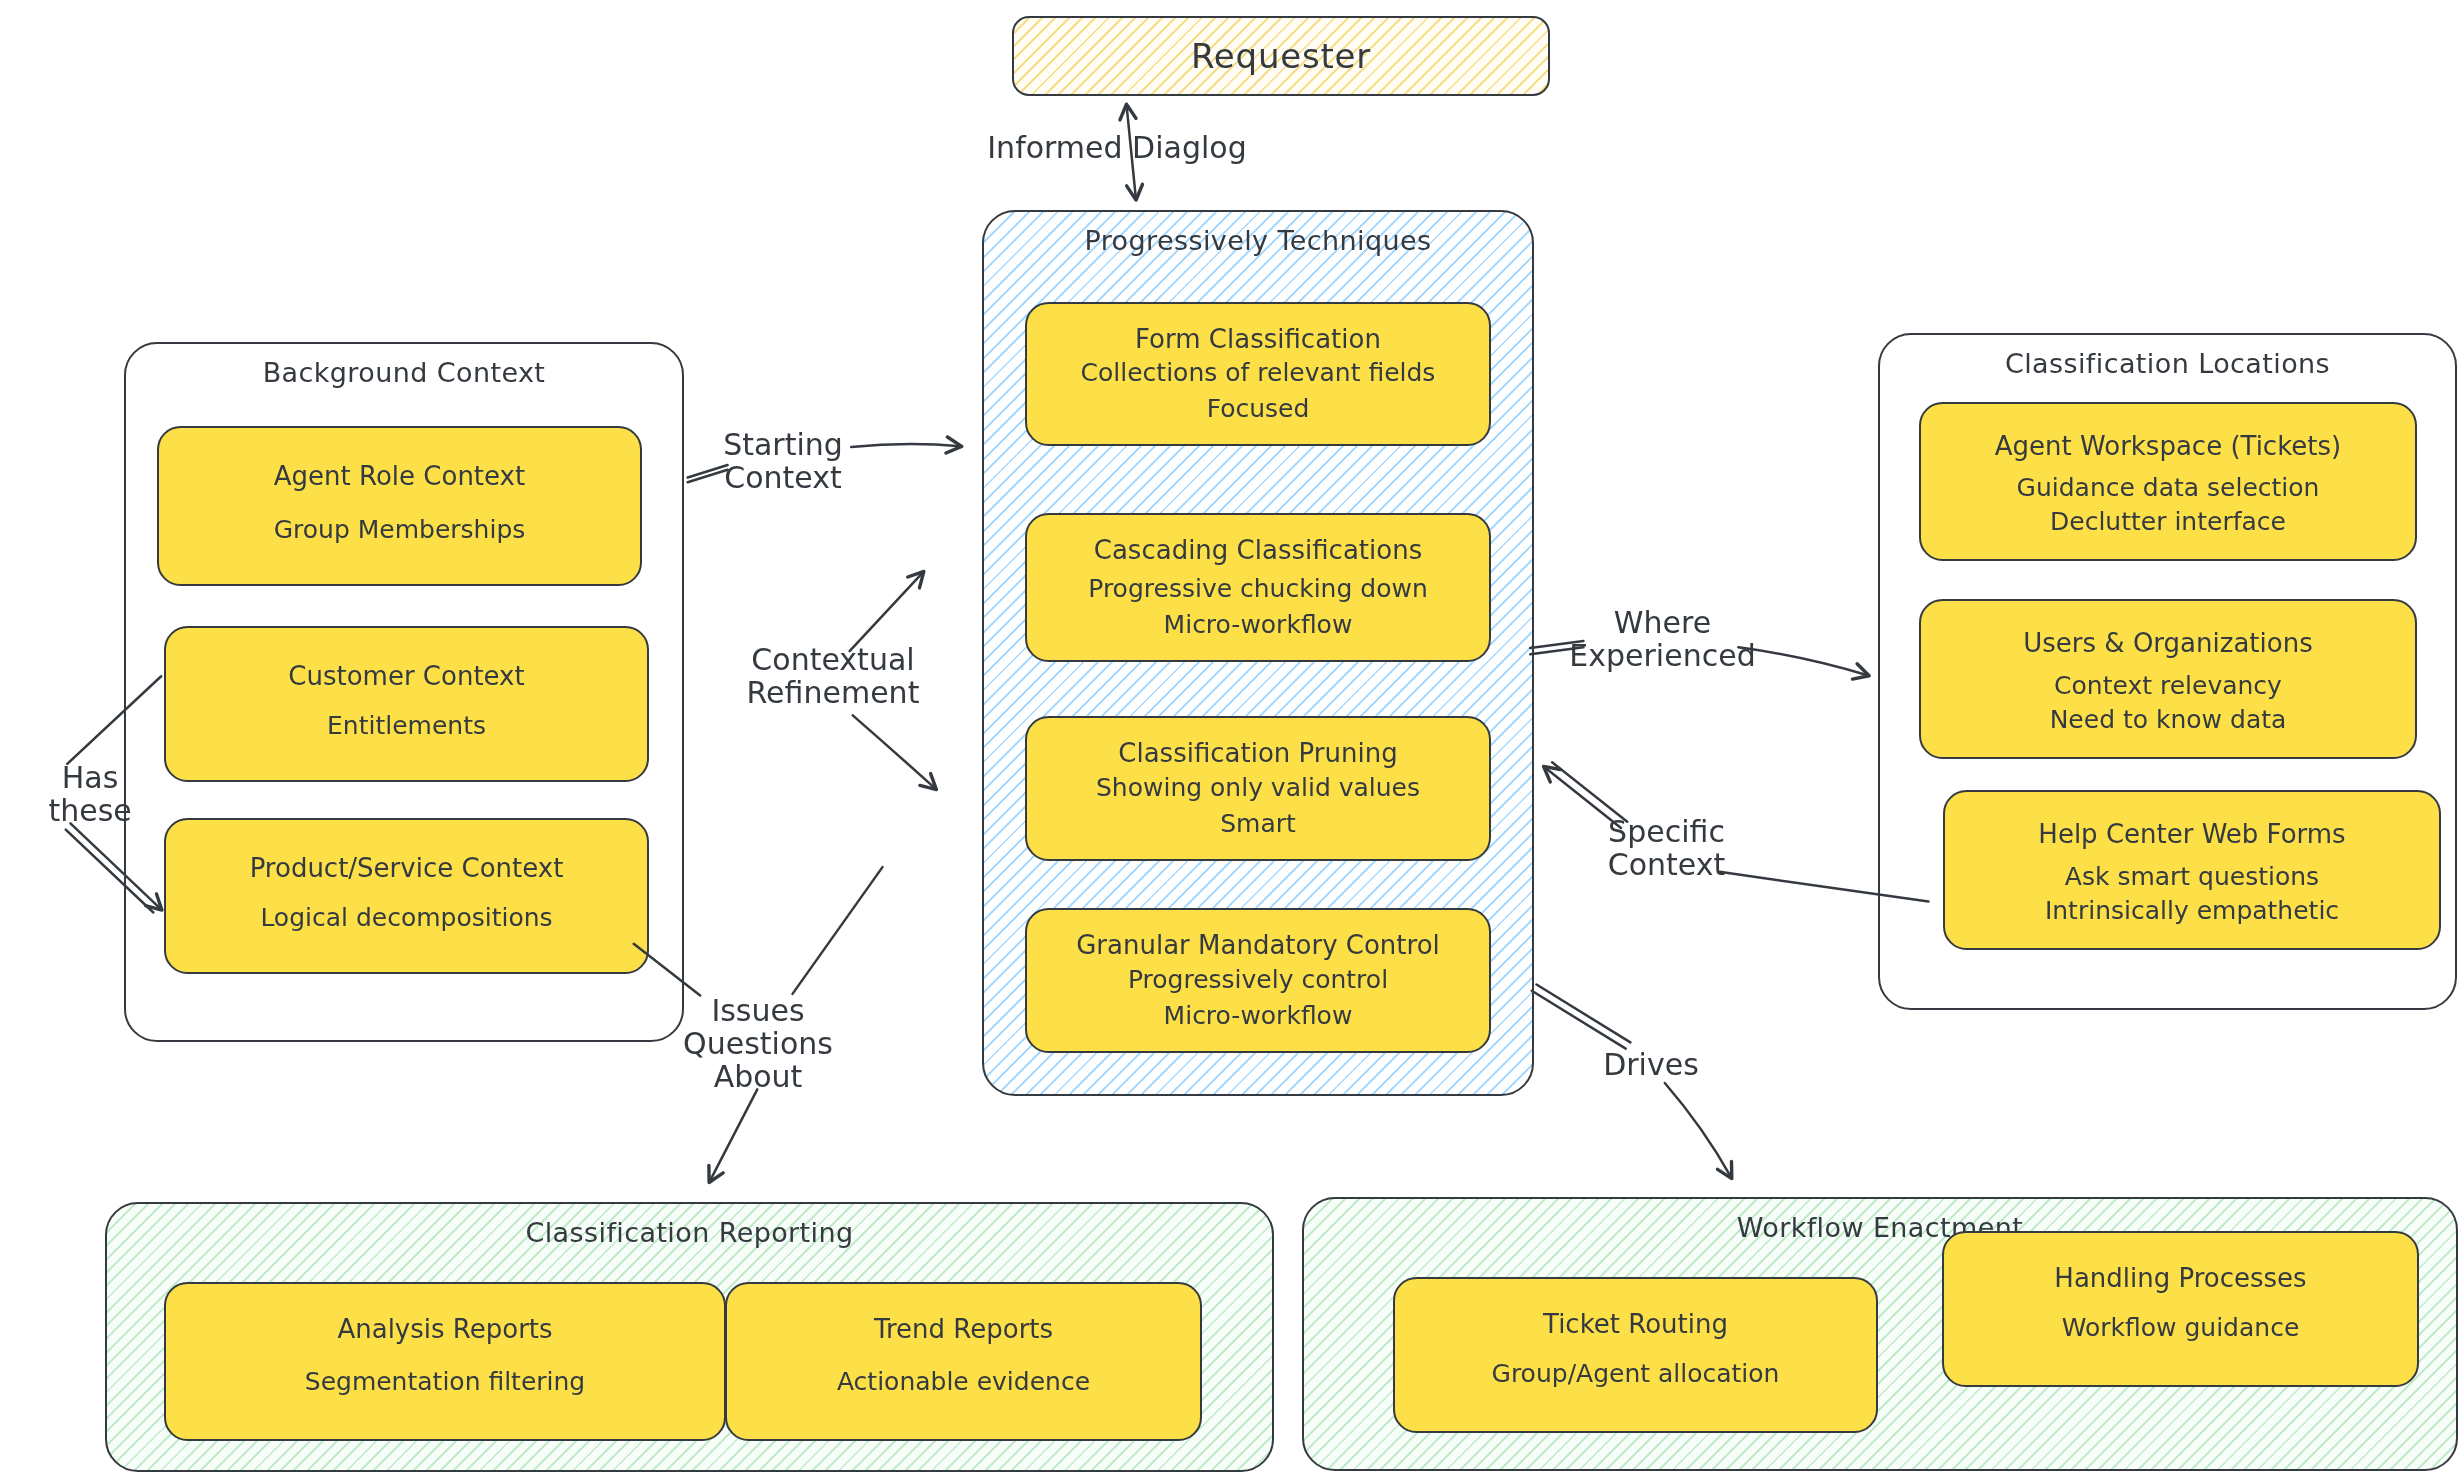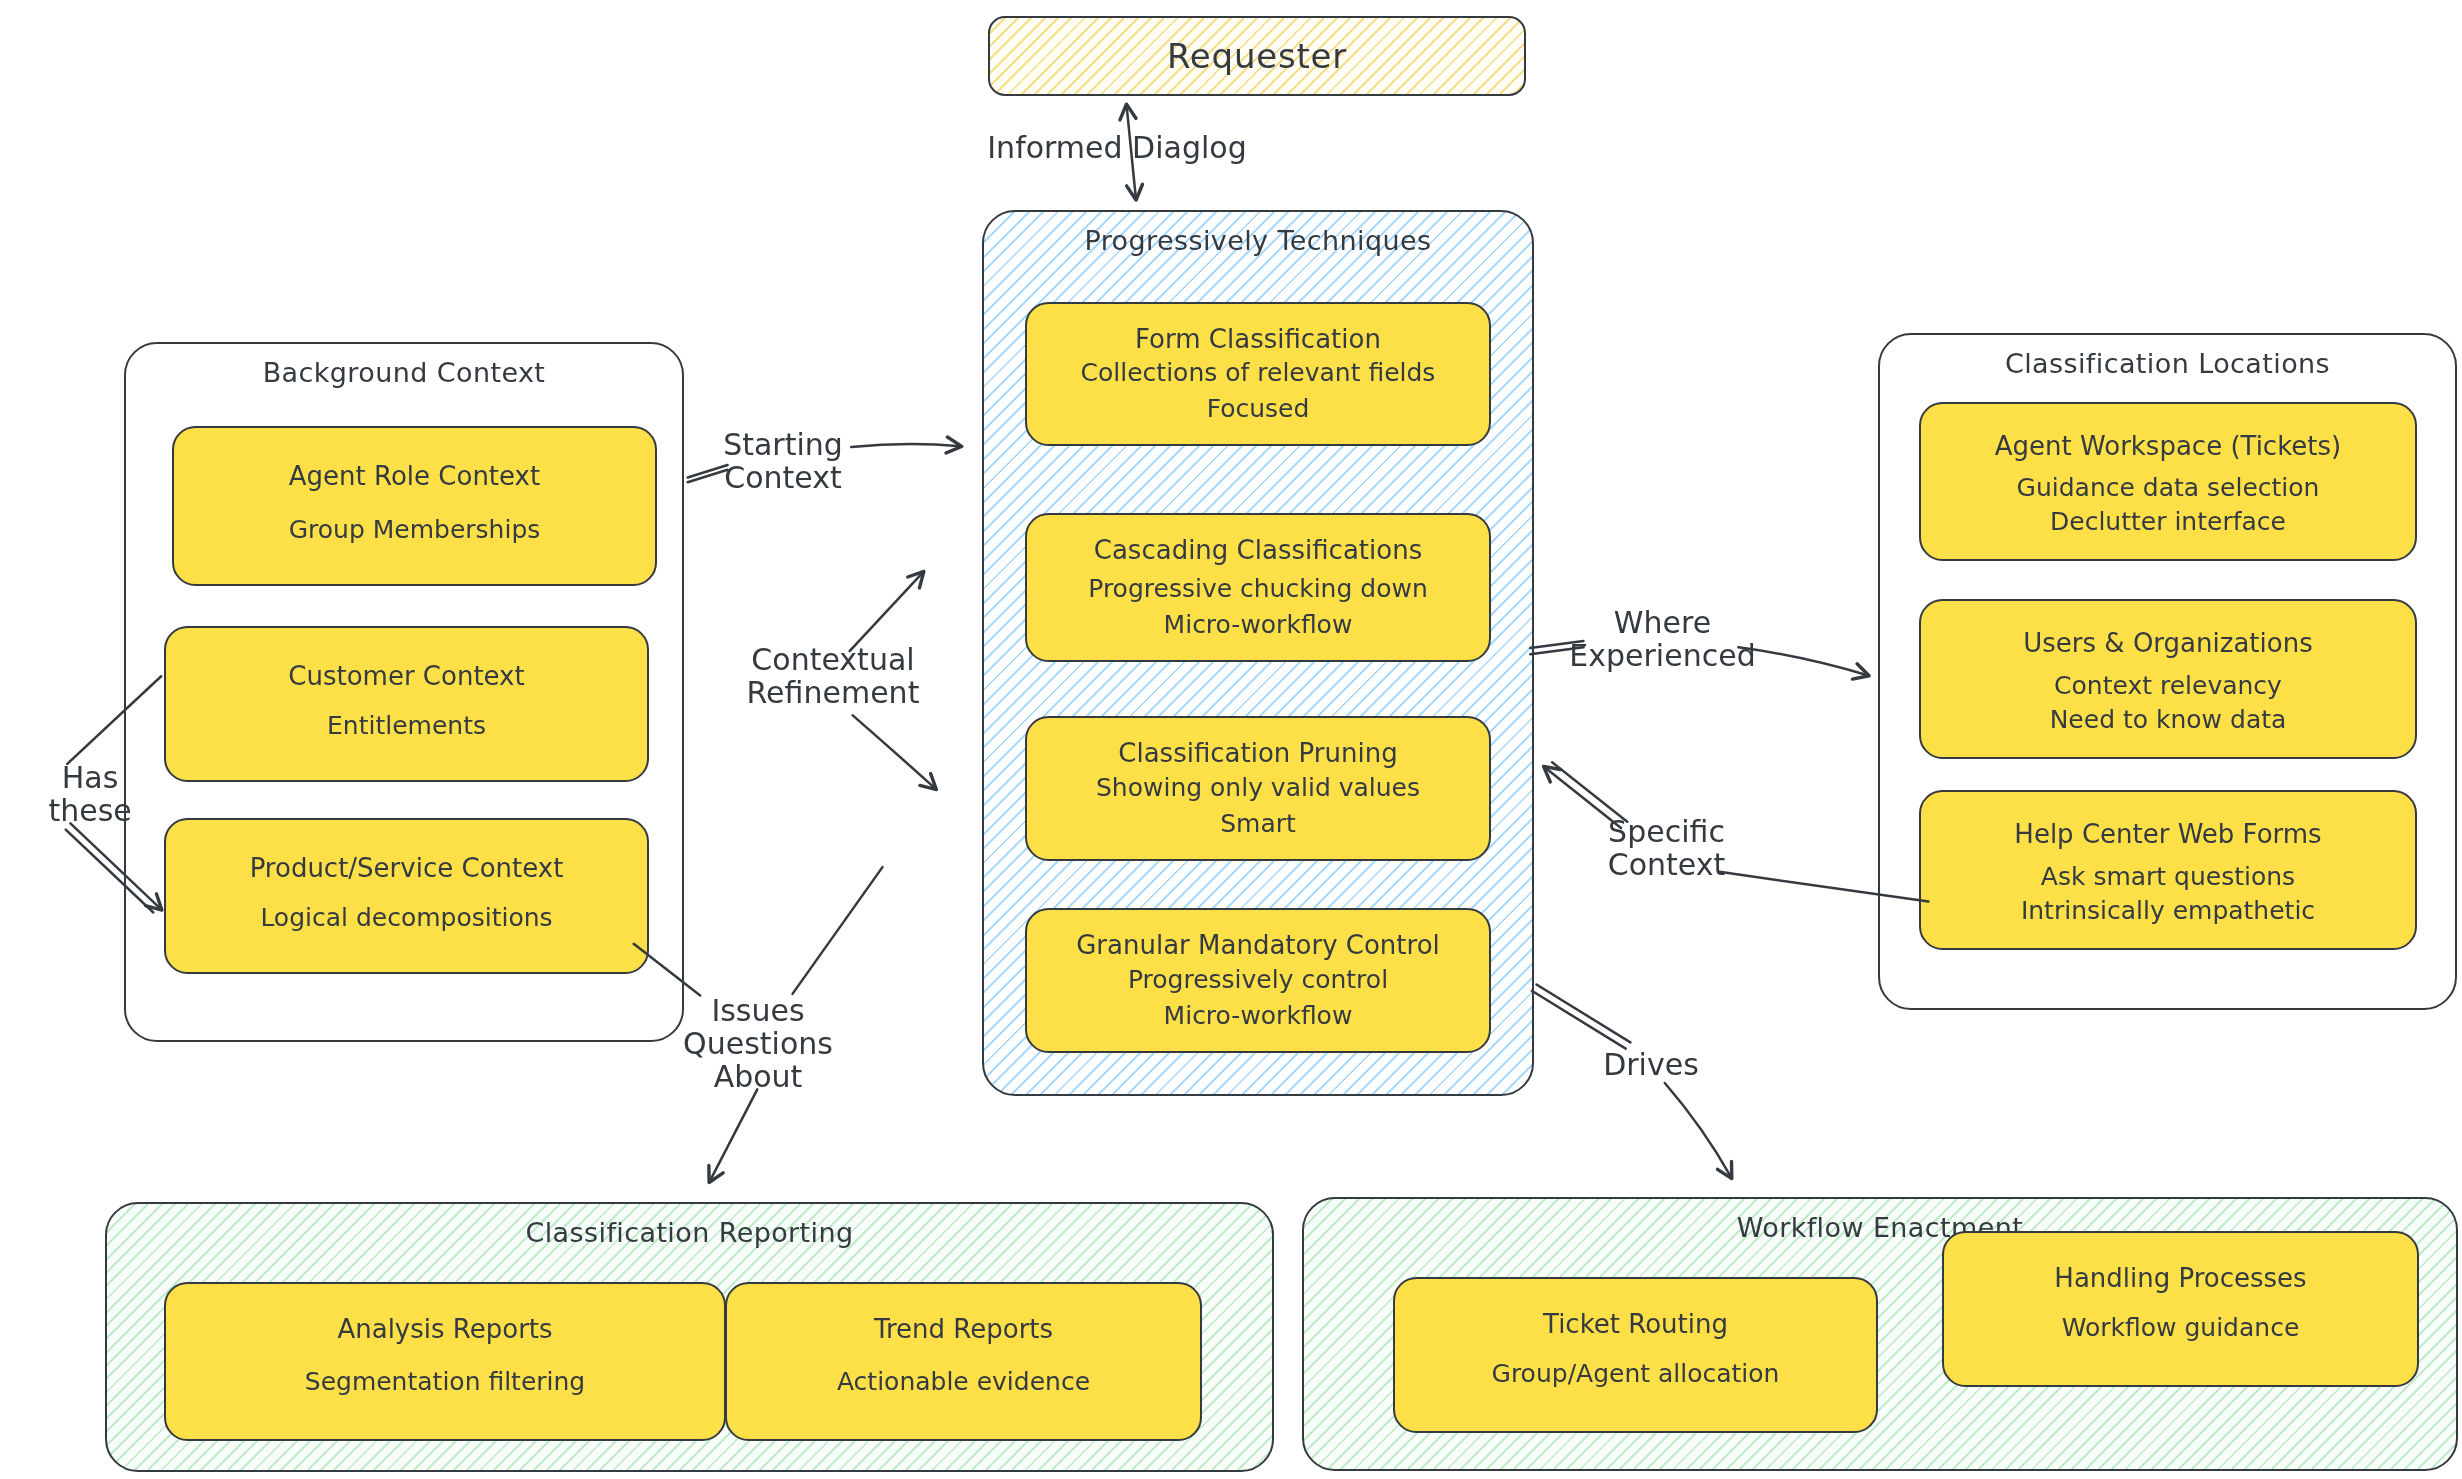--- a/index.html
+++ b/index.html
@@ -16,20 +16,21 @@
   }
   .group.green{
     background:
       repeating-linear-gradient(135deg, rgba(150,222,163,0.55) 0 2px, transparent 2px 9.4px),
       #f7fdf8;
   }
   .hatch-yellow{
     background:
       repeating-linear-gradient(135deg, rgba(246,211,101,0.75) 0 2px, transparent 2px 9.4px),
       #fffdf4;
+    margin-left: 24px;
   }
   .group-title{
     position:absolute;left:0;right:0;top:12.5px;text-align:center;
     font-size:27px;font-weight:500;letter-spacing:0.4px;
   }
   .card{
     position:absolute;border:2px solid #343a40;border-radius:23.5px;background:#fde047;
     box-sizing:border-box;display:flex;flex-direction:column;align-items:center;
     text-align:center;
   }
@@ -91,21 +92,21 @@
     <div class="card-title">Granular Mandatory Control</div>
     <div class="card-lines">
       <div>Progressively control</div>
       <div>Micro-workflow</div>
     </div>
   </div>
 
   <div class="group white" style="left:124px;top:342px;width:560px;height:700px">
     <div class="group-title">Background Context</div>
   </div>
-  <div class="card bg-card" style="left:172px;top:426px;width:485px;height:160px">
+  <div class="card bg-card" style="left:157px;top:426px;width:485px;height:160px">
     <div class="card-title">Agent Role Context</div>
     <div class="card-lines">
       <div>Group Memberships</div>
     </div>
   </div>
   <div class="card bg-card" style="left:164px;top:626px;width:485px;height:156px">
     <div class="card-title">Customer Context</div>
     <div class="card-lines">
       <div>Entitlements</div>
     </div>

